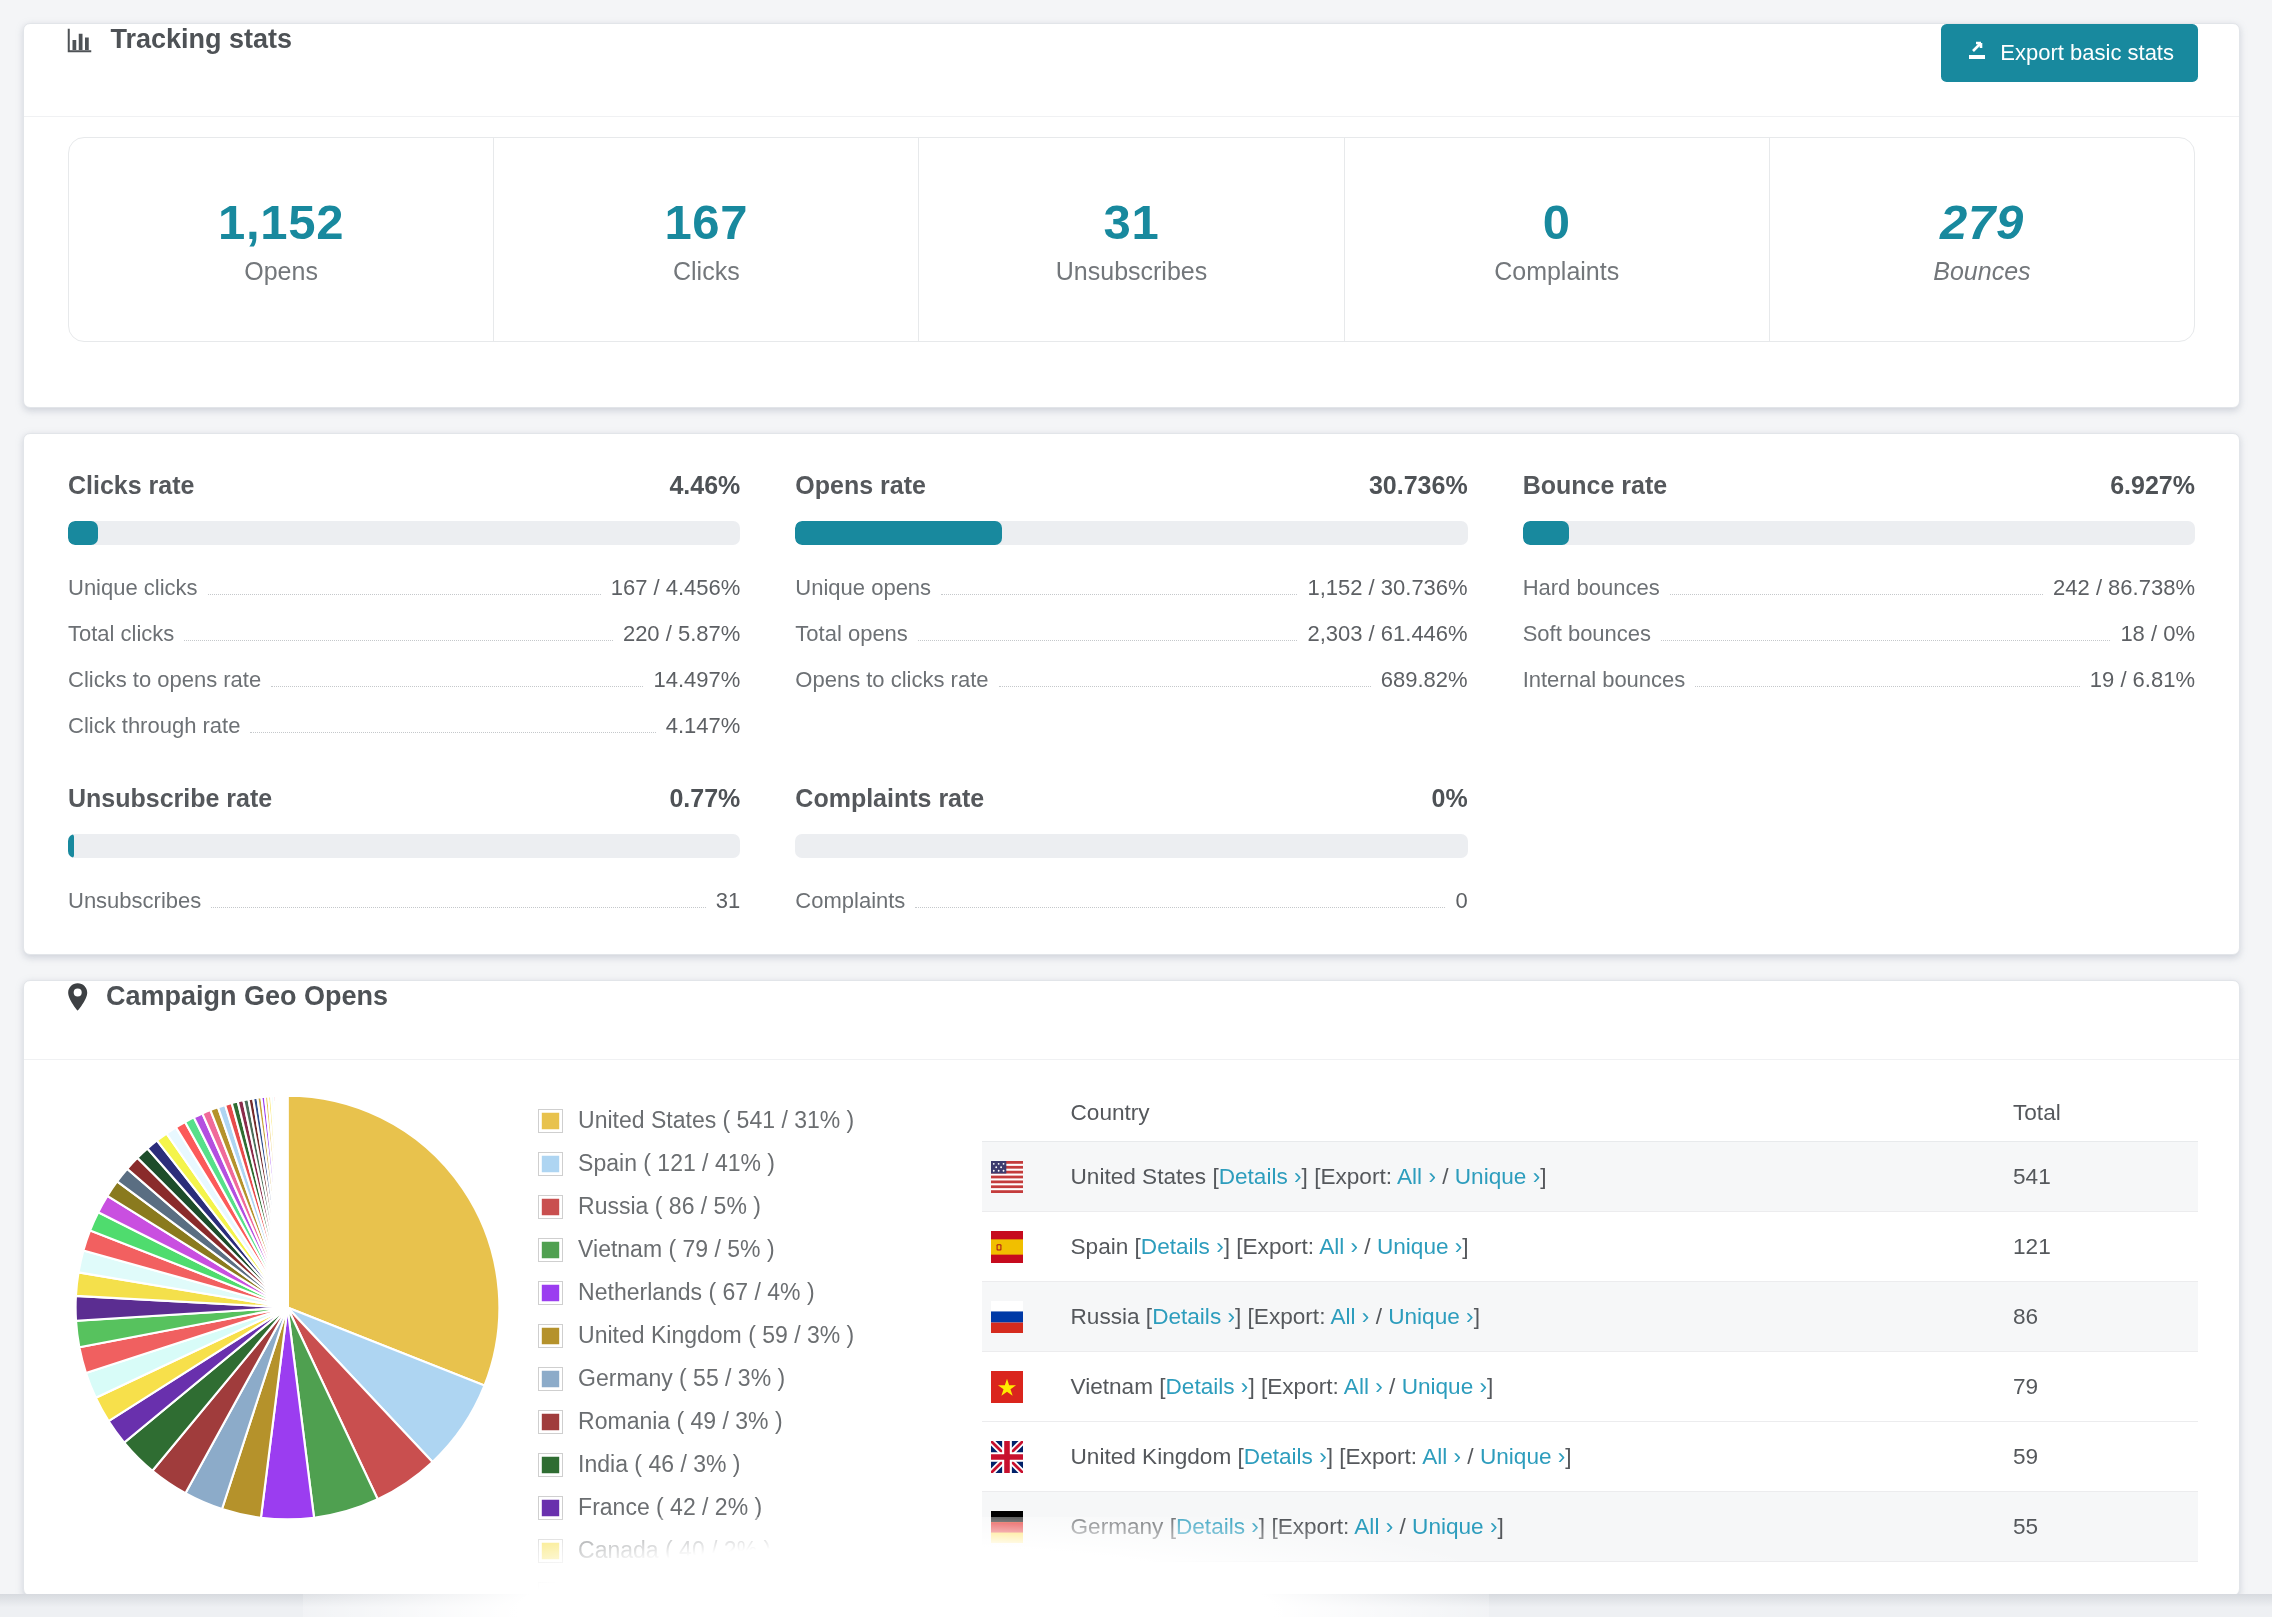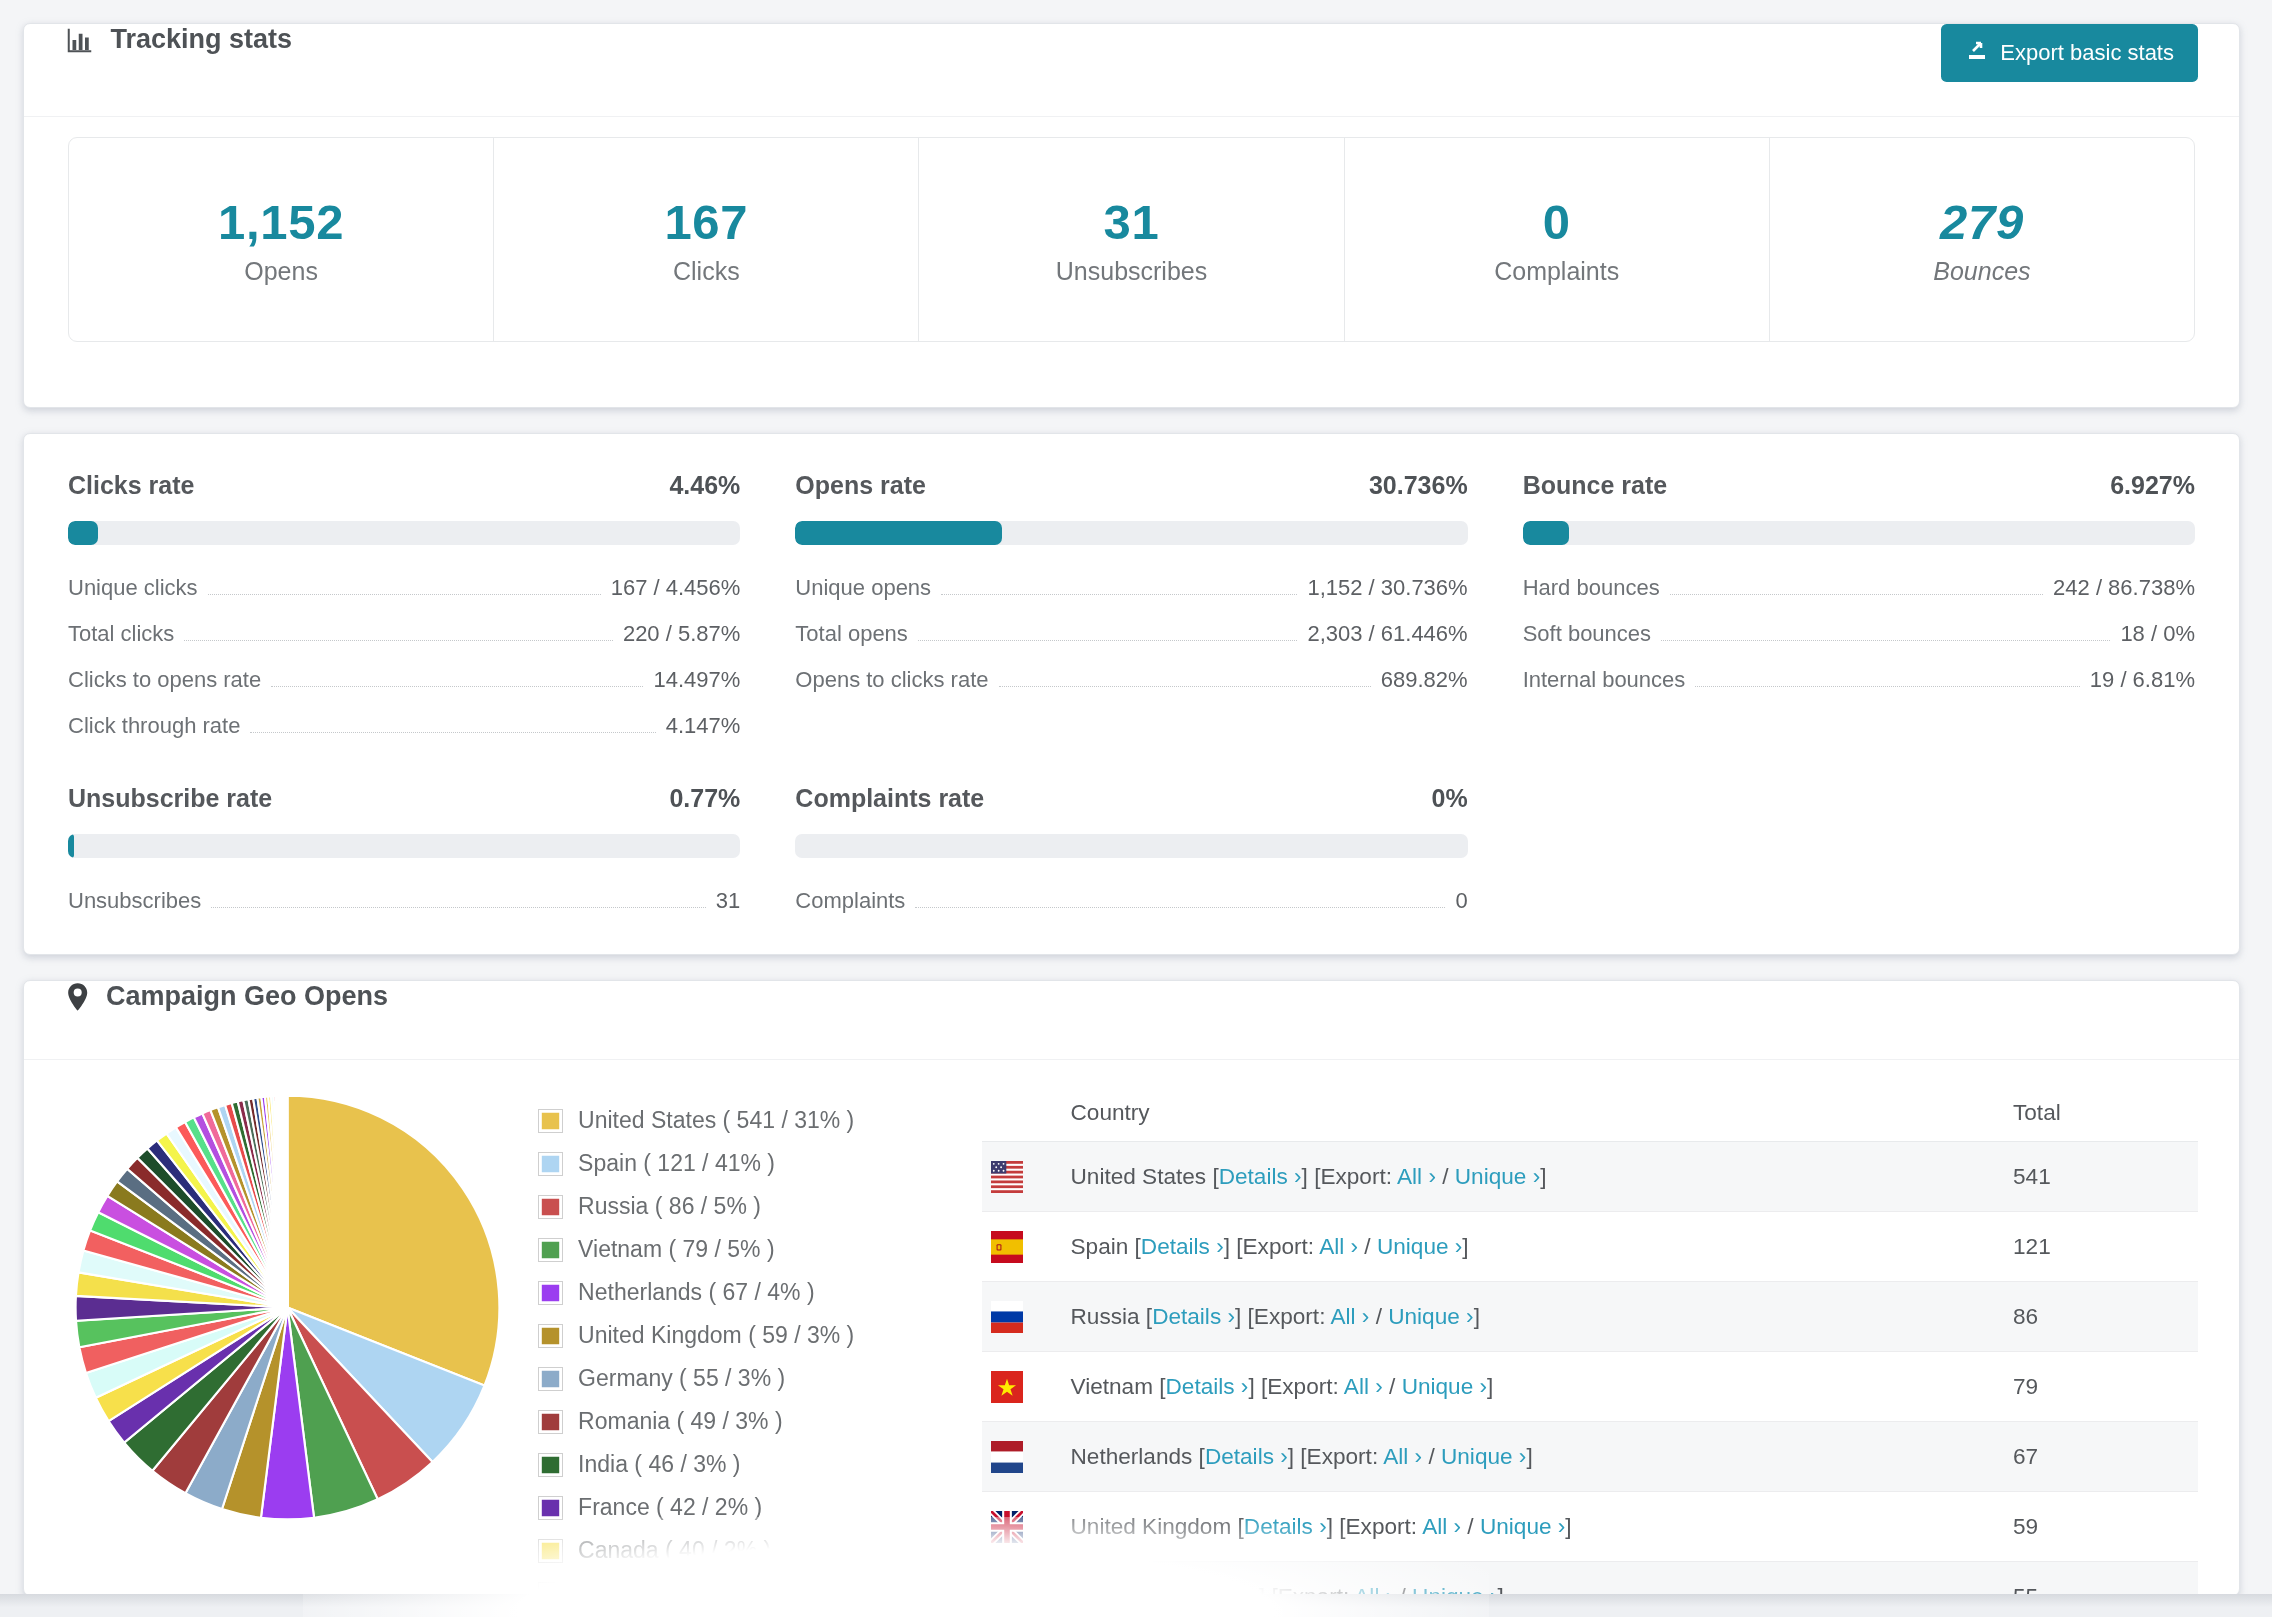--- a/index.html
+++ b/index.html
@@ -23,21 +23,21 @@
   
   #card-tracking{top:23px;height:383px;}
   #card-tracking .card-header{height:92px;}
   .btn-export{
     display:flex;align-items:center;gap:11.3px;
     background:#18899e;color:#fff;border:none;border-radius:5.6px;
     font-size:22px;font-family:inherit;padding:14px 24px;cursor:pointer;
   }
   .stats-row{
     margin:20px 44px 0;height:203px;display:flex;
-    border:1.4px solid #e7e9eb;border-radius:9px;overflow:hidden;background:#fff;
+    border:1.4px solid #e7e9eb;border-radius:16px;overflow:hidden;background:#fff;
   }
   .stat-cell{flex:1;display:flex;flex-direction:column;align-items:center;justify-content:center;border-right:1.4px solid #e7e9eb;}
   .stat-cell:last-child{border-right:none;font-style:italic;}
   .stat-value{font-size:49px;font-weight:700;color:#18899e;letter-spacing:0.7px;}
   .stat-label{font-size:25px;color:#73777b;margin-top:7px;}
   
   #card-rates{top:433px;height:520px;}
   .rates-grid{
     display:grid;grid-template-columns:1fr 1fr 1fr;
     column-gap:55px;row-gap:45px;padding:37px 44px 0;
@@ -431,31 +431,20 @@
           <tr class="even">
             <td class="cell-flag">
               <svg width="32" height="32" viewBox="0 0 46 46">
                 <rect width="46" height="46" fill="#da251d"></rect>
                 <path d="M23 11l3.1 9.4h9.9l-8 5.8 3.1 9.4-8.1-5.8-8.1 5.8 3.1-9.4-8-5.8h9.9z" fill="#ffeb00"></path>
               </svg>
             </td>
             <td><span class="country-text">Vietnam [<a>Details ›</a>] [Export: <a>All ›</a> / <a>Unique ›</a>]</span></td>
             <td class="cell-total">79</td>
           </tr>
-          <tr class="odd">
-            <td class="cell-flag">
-              <svg width="32" height="32" viewBox="0 0 46 46">
-                <rect width="46" height="46" fill="#fff"></rect>
-                <rect width="46" height="15" fill="#ae1c28"></rect>
-                <rect y="31" width="46" height="15" fill="#21468b"></rect>
-              </svg>
-            </td>
-            <td><span class="country-text">Netherlands [<a>Details ›</a>] [Export: <a>All ›</a> / <a>Unique ›</a>]</span></td>
-            <td class="cell-total">67</td>
-          </tr>
           <tr class="even">
             <td class="cell-flag">
               <svg width="32" height="32" viewBox="0 0 46 46">
                 <rect width="46" height="46" fill="#012169"></rect>
                 <path d="M0 0l46 46M46 0L0 46" stroke="#fff" stroke-width="9"></path>
                 <path d="M0 0l46 46M46 0L0 46" stroke="#c8102e" stroke-width="4"></path>
                 <path d="M23 0v46M0 23h46" stroke="#fff" stroke-width="14"></path>
                 <path d="M23 0v46M0 23h46" stroke="#c8102e" stroke-width="8"></path>
               </svg>
             </td>

